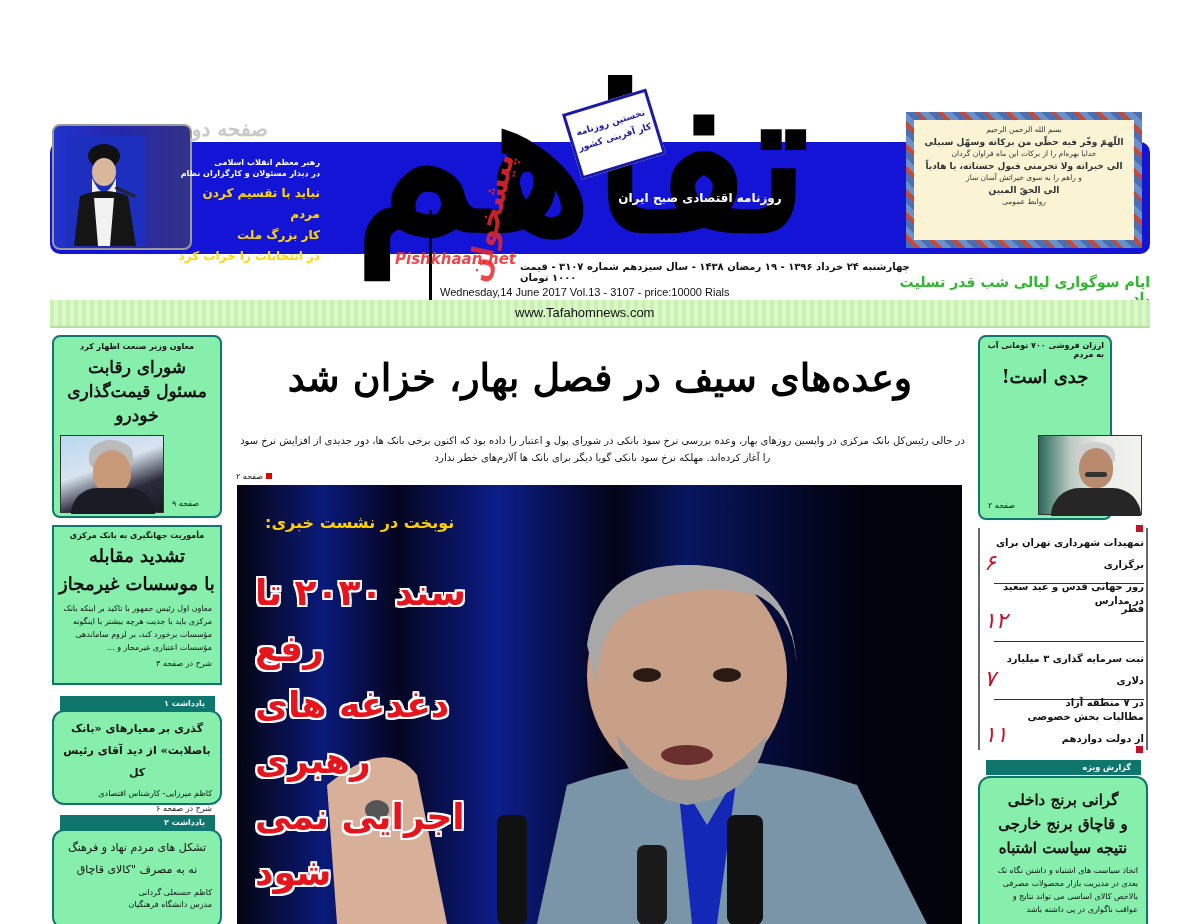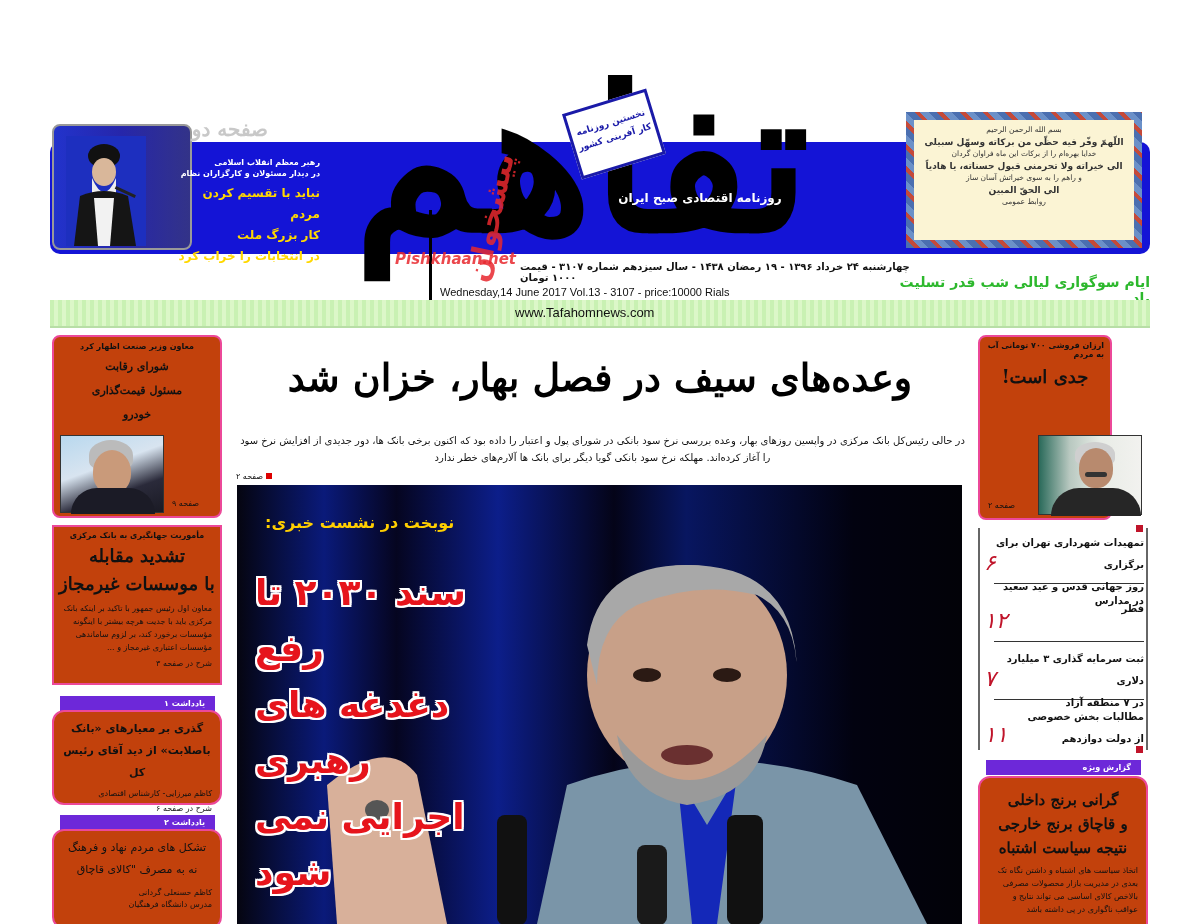--- a/index.html
+++ b/index.html
@@ -55,27 +55,27 @@
   .lead-pageref .sq { display: inline-block; width: 6px; height: 6px; background: #d00; margin-left: 3px; }
 
   .lead-photo { left: 237px; top: 485px; width: 725px; height: 439px; background: linear-gradient(90deg,#050510 0%,#0a1a7a 12%,#050520 22%,#0c1e8a 36%,#040418 52%,#081660 62%,#020210 85%,#020208 100%); overflow: hidden; }
   .photo-kicker { left: 265px; top: 513px; width: 220px; font-size: 16px; color: #ffcf00; direction: rtl; text-align: left; font-weight: bold; }
   .photo-headline {
     left: 255px; top: 565px; width: 270px; font-size: 36px; line-height: 56px; color: #e6141c; direction: rtl; text-align: left; font-weight: bold;
     text-shadow: 2px 0 #fff,-2px 0 #fff,0 2px #fff,0 -2px #fff,2px 2px #fff,-2px -2px #fff,2px -2px #fff,-2px 2px #fff;
   }
 
   
-  .box { border: 2px solid #ec4899; border-radius: 8px; background: #c2410c; }
+  .box { border: 2px solid #0f766e; border-radius: 8px; background: #86efac; }
   .kicker-sm { font-size: 8px; font-weight: bold; direction: rtl; text-align: center; }
-  .headline-md { font-size: 11px; font-weight: bold; direction: rtl; text-align: center; line-height: 24px; font-family: "DejaVu Serif", serif; }
+  .headline-md { font-size: 17px; font-weight: bold; direction: rtl; text-align: center; line-height: 24px; font-family: "DejaVu Serif", serif; }
   .body-sm { font-size: 8px; direction: rtl; text-align: right; line-height: 15px; }
   .page-ref { font-size: 8px; direction: rtl; }
 
-  .red-tab { background: #6d28d9; color: #fff; font-size: 8px; direction: rtl; text-align: right; padding: 3px 10px; font-weight: bold; }
+  .red-tab { background: #0f766e; color: #fff; font-size: 8px; direction: rtl; text-align: right; padding: 3px 10px; font-weight: bold; }
 
   .portrait { background: linear-gradient(160deg,#b8d8ee 0%,#d8e4f0 40%,#2a2a3a 70%,#1a1a24 100%); border: 1px solid #333; }
   .face { border-radius: 50% 50% 45% 45%; background: #c99a7a; }
   .hair { border-radius: 50% 50% 30% 30%; background: #bbbbbb; }
 
   .teaser { border-bottom: 1px solid #333; }
   .teaser-text { font-size: 10px; font-weight: bold; direction: rtl; text-align: right; line-height: 22px; }
   .teaser-num { font-size: 22px; color: #c0142a; font-family: "DejaVu Serif", serif; font-style: italic; }
 </style>
 </head>

